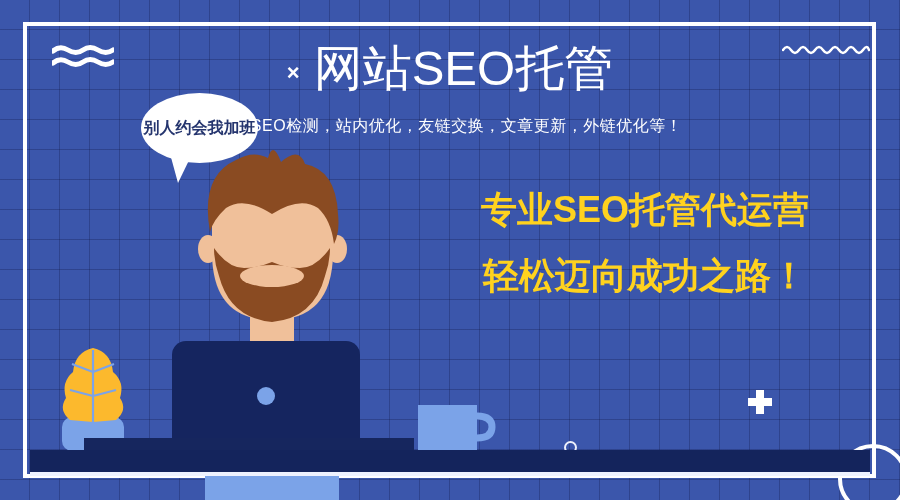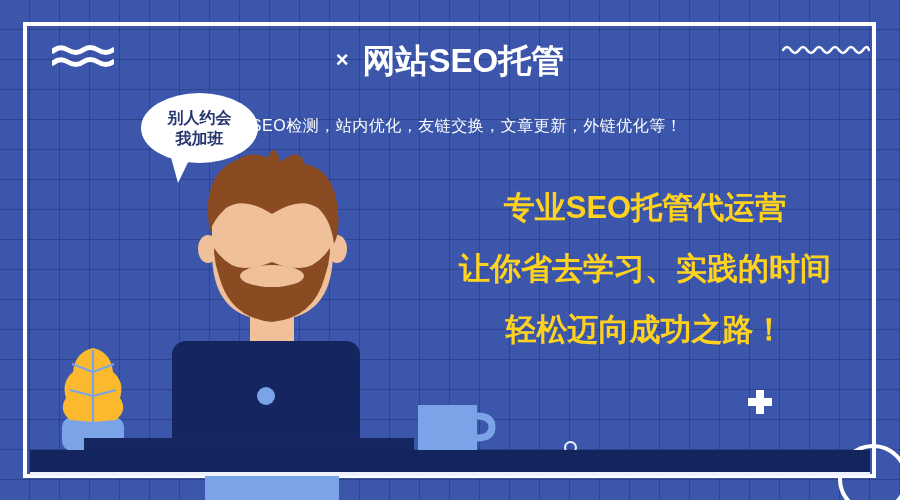--- a/index.html
+++ b/index.html
@@ -100,22 +100,22 @@
     display: inline-block;
     vertical-align: 0.22em;
     color: #ffffff;
     font-size: 22px;
     font-weight: bold;
     margin-right: 14px;
   }
   .title-main {
     display: inline-block;
     color: #ffffff;
-    font-size: 33px;
-    font-weight: bold;
+    font-size: 49px;
+    font-weight: normal;
     letter-spacing: 0px;
     line-height: 1;
   }
   .subtitle {
     position: absolute;
     left: 0;
     top: 116px;
     width: 900px;
     text-align: center;
     color: #ffffff;
@@ -126,38 +126,38 @@
   
   .promo {
     position: absolute;
     left: 420px;
     top: 192px;
     width: 450px;
     text-align: center;
   }
   .promo-line {
     color: #ffd21e;
-    font-size: 31px;
+    font-size: 36px;
     font-weight: bold;
     line-height: 1;
     margin-bottom: 30px;
     white-space: nowrap;
   }
   .promo-line:last-child { margin-bottom: 6px; }
   
   .bubble {
     position: absolute;
     left: 141px;
     top: 93px;
     width: 117px;
     height: 70px;
     background: #ffffff;
     border-radius: 50%;
     display: flex;
-    flex-direction: column;
+    flex-direction: row;
     align-items: center;
     justify-content: center;
     z-index: 6;
   }
   .bubble-line {
     color: #25356e;
     font-size: 16px;
     font-weight: bold;
     line-height: 1.32;
     white-space: nowrap;
@@ -224,21 +224,20 @@
   <div class="small-circle"></div>
 
   <div class="title-row">
     <span class="title-x">×</span><span class="title-main">网站SEO托管</span>
   </div>
 
   <div class="subtitle">含：SEO检测，站内优化，友链交换，文章更新，外链优化等！</div>
 
   <div class="promo">
     <div class="promo-line">专业SEO托管代运营</div>
-    <div class="promo-line">让你省去学习、实践的时间</div>
     <div class="promo-line">轻松迈向成功之路！</div>
   </div>
 
   <svg class="person" viewBox="0 0 900 500">
 
     <path d="M205 500 L205 400 Q205 352 272 340 Q339 352 339 400 L339 500 Z" fill="#7ba3e8"></path>
 
     <rect x="250" y="292" width="44" height="58" rx="8" fill="#f0c09a"></rect>
 
     <ellipse cx="208" cy="249" rx="10" ry="14" fill="#f0c09a"></ellipse>

